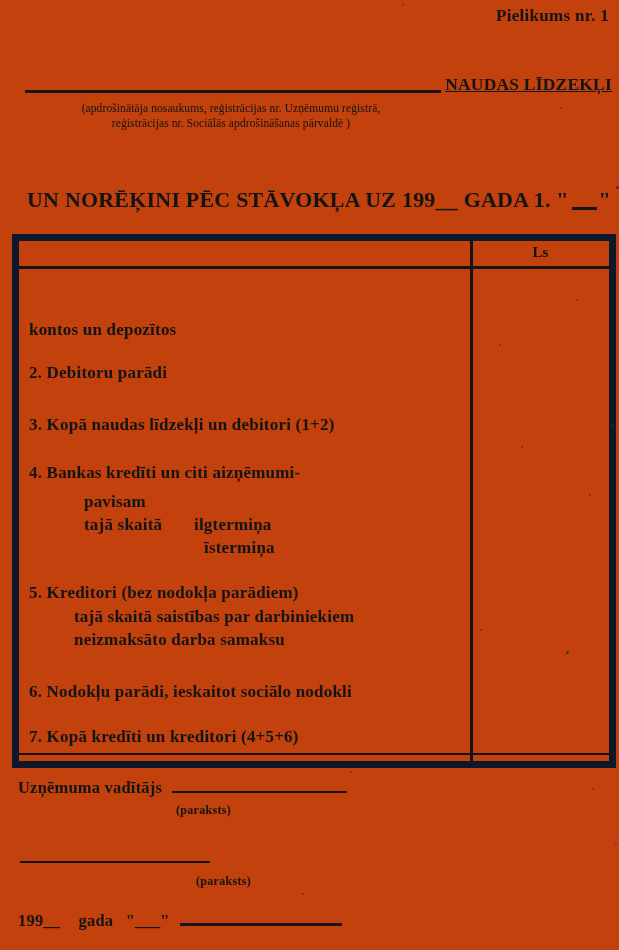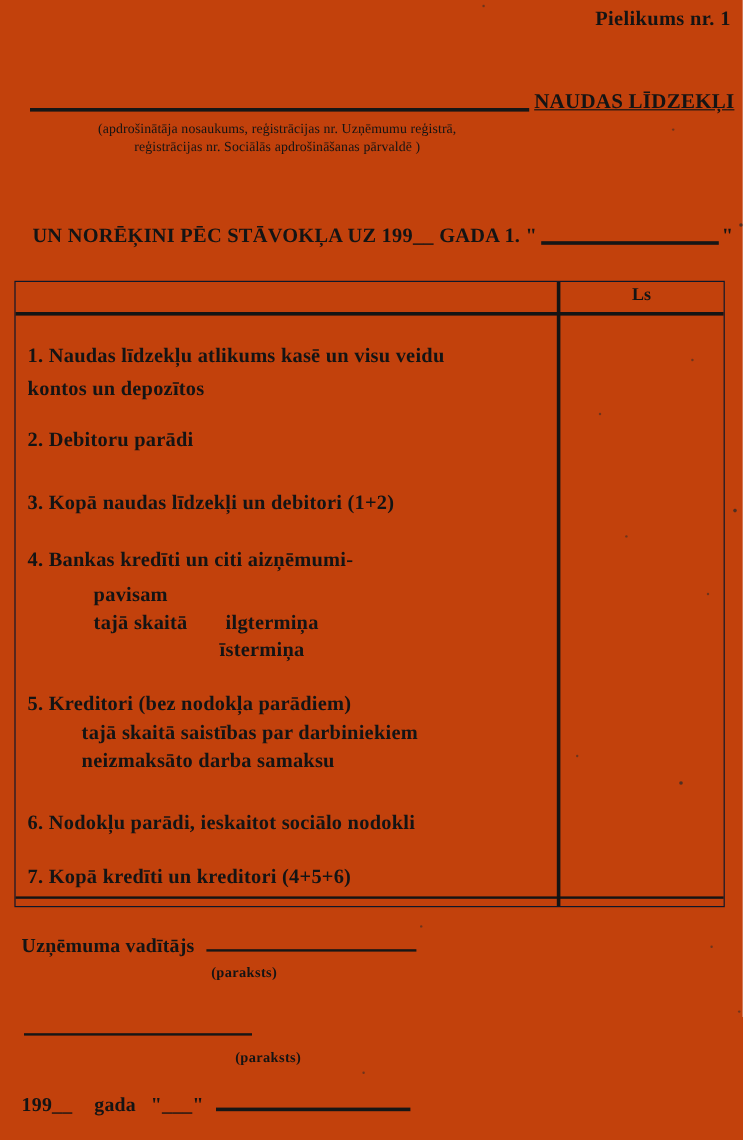--- a/index.html
+++ b/index.html
@@ -37,28 +37,28 @@
   .caption {
     position:absolute; top:101px; left:22px; width:418px;
     text-align:center; font-size:11.5px; font-weight:400;
     line-height:15px; letter-spacing:.1px;
   }
 
   
   .statement {
     position:absolute; top:187px; left:27px; width:584px;
     display:flex; align-items:flex-end;
-    font-size:17px; font-weight:700; white-space:nowrap; letter-spacing:.2px;
+    font-size:22px; font-weight:700; white-space:nowrap; letter-spacing:.2px;
   }
   .statement .st-blank { flex:1; margin:0 2px 3px 3px; border-bottom-width:3px; }
 
   
   .table {
     position:absolute; left:12px; top:234px; width:590px; height:520px;
-    border:1px solid #0f172a;
+    border:7px solid #0f172a;
   }
   .col-divider { position:absolute; left:451px; top:0; bottom:0; width:2.5px; background:#141414; }
   .header-sep  { position:absolute; left:0; right:0; top:25px; height:2.5px; background:#141414; }
   .ls-cell {
     position:absolute; top:3px; left:453px; right:0;
     text-align:center; font-size:15px; font-weight:700;
   }
   .bottom-inner { position:absolute; left:0; right:0; bottom:6px; height:2px; background:#141414; }
   .tline {
     position:absolute; left:10px;
@@ -110,33 +110,32 @@
     <span class="blank st-blank"></span>
     <span>"</span>
   </div>
 
   <div class="table">
     <div class="col-divider"></div>
     <div class="header-sep"></div>
     <div class="ls-cell">Ls</div>
     <div class="bottom-inner"></div>
 
-    <div class="tline" style="top:52px">1. Naudas līdzekļu atlikums kasē un visu veidu</div>
     <div class="tline" style="top:79px">kontos un depozītos</div>
 
     <div class="tline" style="top:122px">2. Debitoru parādi</div>
 
     <div class="tline" style="top:174px">3. Kopā naudas līdzekļi un debitori (1+2)</div>
 
     <div class="tline" style="top:222px">4. Bankas kredīti un citi aizņēmumi-</div>
     <div class="tline" style="top:251px; left:65px">pavisam</div>
     <div class="tline" style="top:274px; left:65px">
       <span class="sublabel">tajā skaitā</span><span>ilgtermiņa</span>
     </div>
-    <div class="tline" style="top:297px; left:170px">īstermiņa</div>
+    <div class="tline" style="top:297px; left:185px">īstermiņa</div>
 
     <div class="tline" style="top:342px">5. Kreditori (bez nodokļa parādiem)</div>
     <div class="tline" style="top:366px; left:55px">tajā skaitā saistības par darbiniekiem</div>
     <div class="tline" style="top:389px; left:55px">neizmaksāto darba samaksu</div>
 
     <div class="tline" style="top:441px">6. Nodokļu parādi, ieskaitot sociālo nodokli</div>
 
     <div class="tline" style="top:486px">7. Kopā kredīti un kreditori (4+5+6)</div>
   </div>
 

